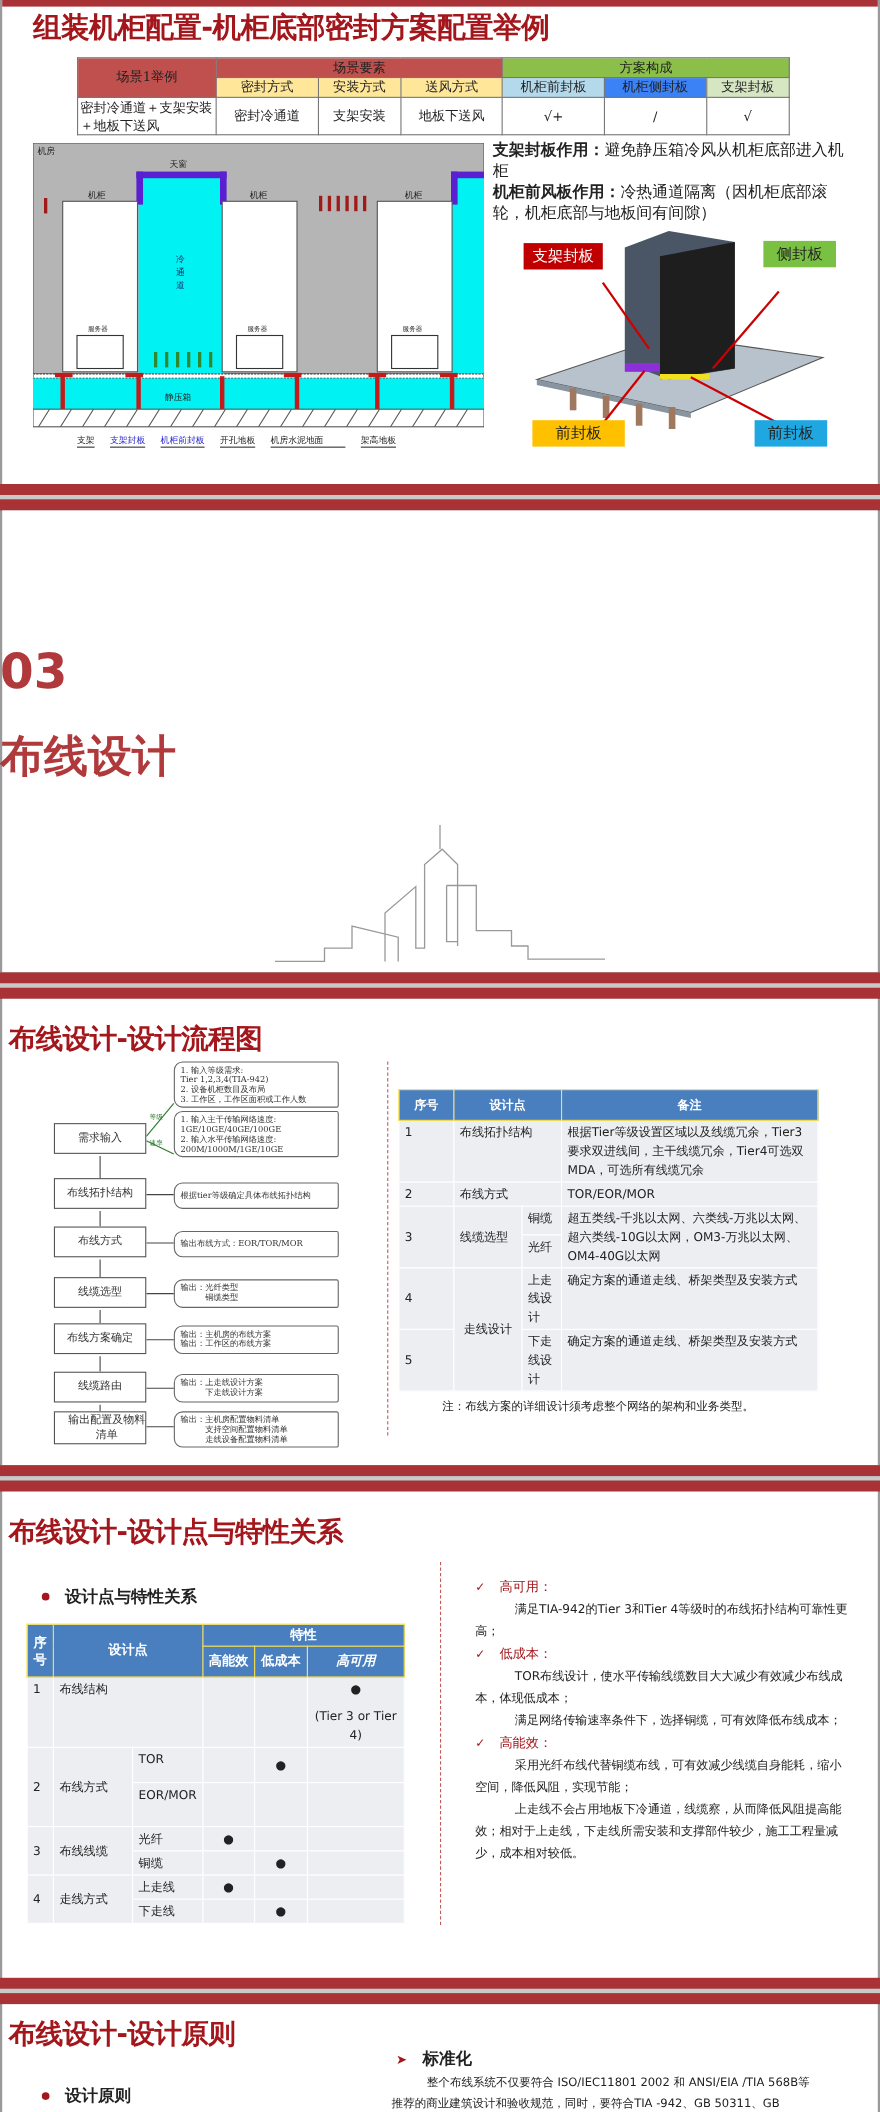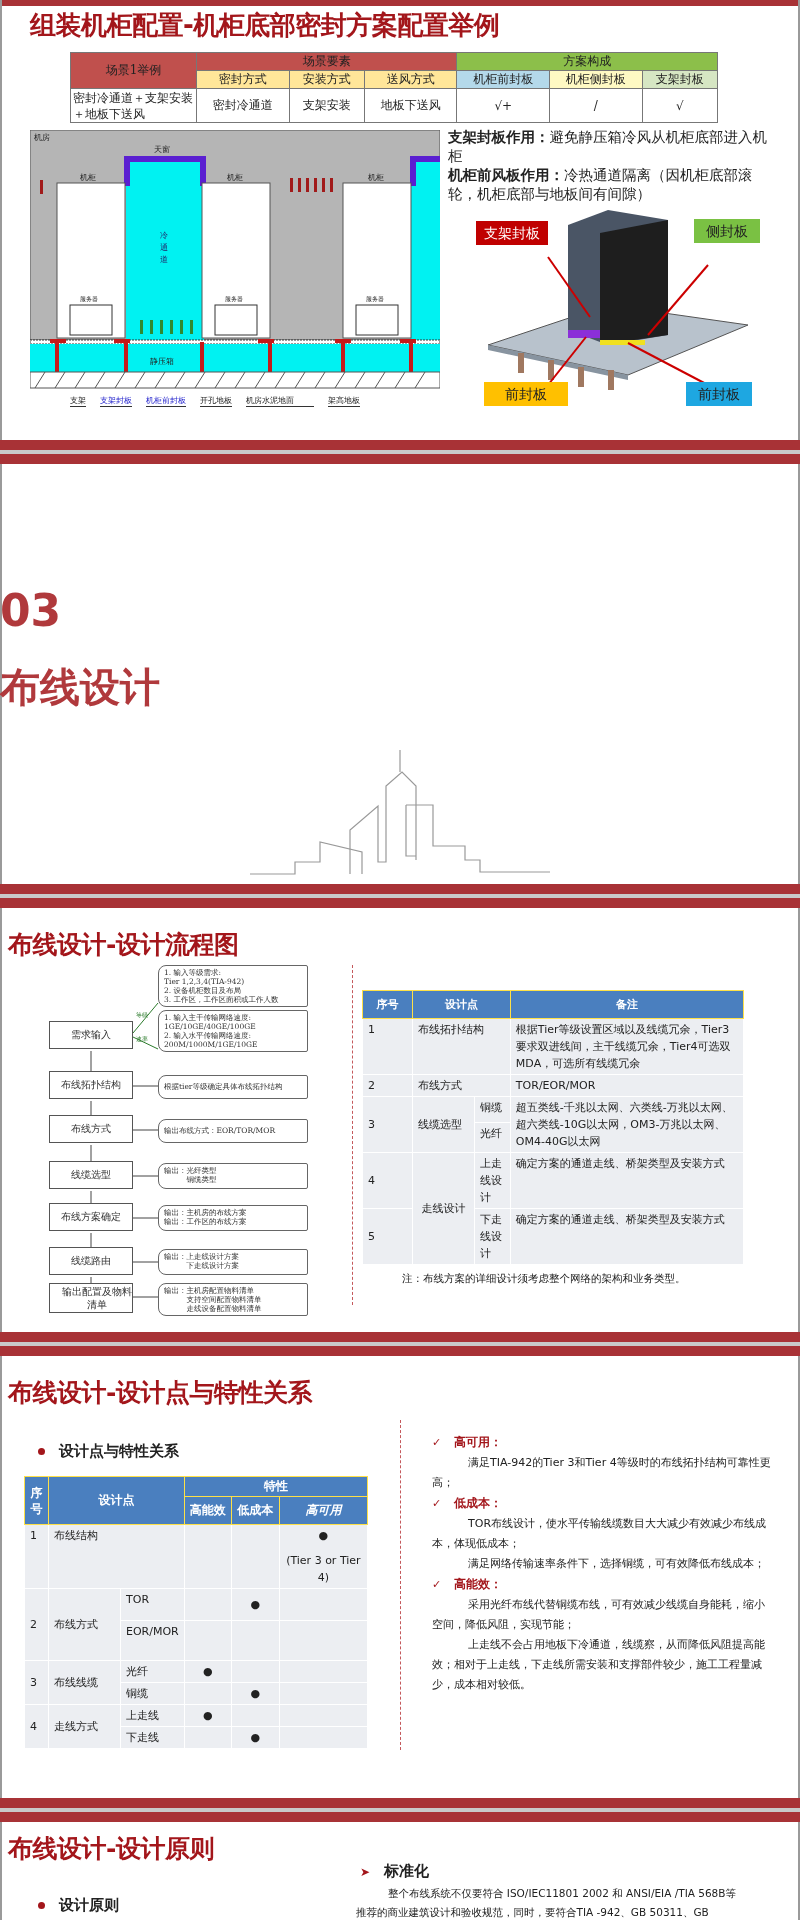--- a/index.html
+++ b/index.html
@@ -11,21 +11,21 @@
   .title { position: absolute; left: 8px; font-weight: bold; color: #a3161b; font-size: 25px; letter-spacing: -0.5px; }
 
   
   .s1-title { top: 8px; left: 28px; font-size: 26px; }
   table.scene { position: absolute; left: 68px; top: 52px; width: 648px; border-collapse: collapse; font-size: 12px; }
   table.scene td { border: 1px solid #777; text-align: center; height: 17px; padding: 0 2px; font-family: "DejaVu Serif", serif; }
   .c-red { background: #c0504d; color: #222; }
   .c-green { background: #8cbf4a; }
   .c-yellow { background: #ffe699; }
   .c-blue { background: #b4d9ea; }
-  .c-orange { background: #fef9c3; }
+  .c-orange { background: #3b82f6; }
   .c-lgreen { background: #d6e6c3; }
   .diagram { position: absolute; left: 28px; top: 130px; width: 410px; height: 280px; }
   .info-text { position: absolute; left: 446px; top: 128px; width: 320px; font-size: 14.5px; line-height: 19px; font-weight: bold; color: #222; }
   .info-text span.normal { font-weight: normal; }
   .iso { position: absolute; left: 476px; top: 205px; width: 300px; height: 205px; }
   .tag { position: absolute; font-size: 14px; text-align: center; line-height: 24px; height: 24px; color: #222; }
 
   
   .sec-num { position: absolute; top: 585px; width: 100%; text-align: left; font-size: 44px; font-weight: bold; color: #b0393c; }
   .sec-name { position: absolute; top: 660px; width: 100%; font-size: 40px; font-weight: bold; color: #b0393c; }
@@ -42,21 +42,21 @@
   .t3 { position: absolute; left: 362px; top: 990px; width: 382px; }
   .note { position: absolute; left: 402px; top: 1272px; font-size: 10.5px; color: #222; }
 
   
   .bullet-head { position: absolute; font-size: 15px; font-weight: bold; color: #222; }
   .dot { display: inline-block; width: 7px; height: 7px; border-radius: 50%; background: #a3161b; margin-right: 14px; vertical-align: middle; }
   .t4 { position: absolute; left: 24px; top: 1476px; width: 344px; }
   .t4 td { text-align: left; }
   .t4 td.ctr { text-align: center; }
   .rtext { position: absolute; left: 432px; top: 1432px; width: 340px; font-size: 11px; line-height: 20px; color: #222; }
-  .rtext .hd { color: #a3161b; font-size: 12px; font-weight: bold; }
+  .rtext .hd { color: #a3161b; font-size: 12px; }
   .rtext .chk { color: #a3161b; display: inline-block; width: 22px; }
   .rtext .ind { text-indent: 36px; }
 
   
   .std { position: absolute; left: 356px; top: 1860px; width: 420px; font-size: 10.5px; line-height: 19px; color: #222; }
 </style>
 </head>
 <body>
 
 <div class="slide" style="top:0; height:440px;">

